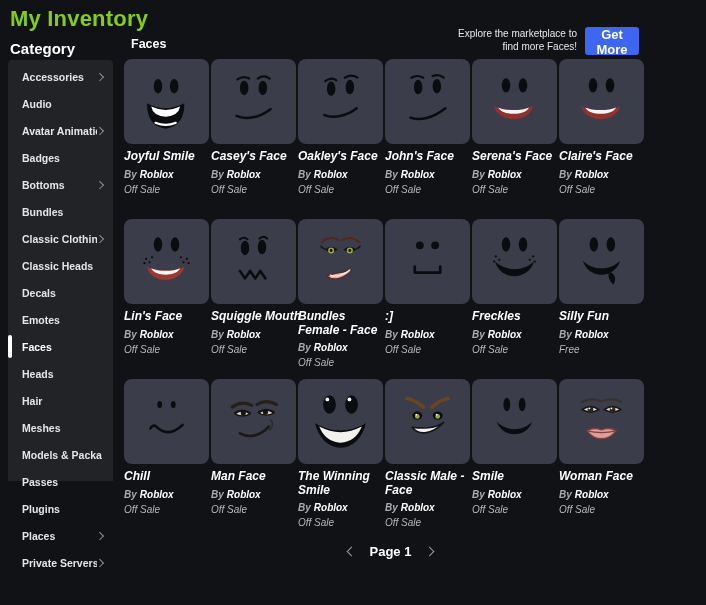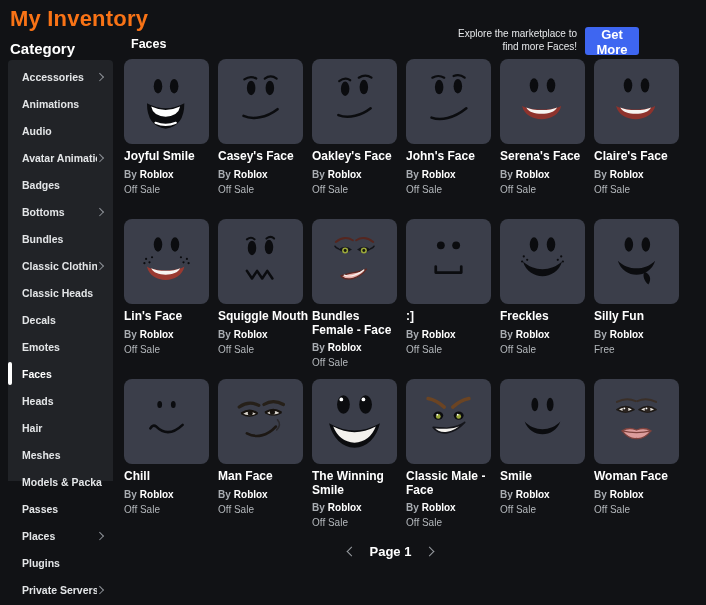--- a/index.html
+++ b/index.html
@@ -6,32 +6,32 @@
     --page-bg:#111215; --sidebar-bg:#212327; --tile-bg:#3b3e4a; --accent:#3e66f1;
   }
   *{box-sizing:border-box; margin:0; padding:0;}
   html,body{width:706px;height:605px;}
   body{
     position:relative; overflow:hidden;
     background:var(--page-bg);
     font-family:"Liberation Sans", sans-serif;
     color:#fff;
   }
-  .page-title{position:absolute;left:10px;top:6px;font-size:22px;font-weight:800;letter-spacing:.2px;color:#f97316;}
+  .page-title{position:absolute;left:10px;top:6px;font-size:22px;font-weight:800;letter-spacing:.2px;color:#84cc16;}
   .cat-heading{position:absolute;left:10px;top:40px;font-size:15px;font-weight:700;color:#fff;}
   .sidebar{position:absolute;left:8px;top:60px;width:105px;height:421px;background:var(--sidebar-bg);border-radius:4px 4px 0 0;padding-top:3px;}
   .side-item{position:relative;height:27px;display:flex;align-items:center;padding:0 11px 0 14px;cursor:pointer;}
   .side-label{flex:1;font-size:10.5px;font-weight:700;color:#e3e5e7;white-space:nowrap;overflow:hidden;}
   .side-item.selected .side-label{color:#ffffff;}
   .sel-bar{position:absolute;left:0;top:2px;bottom:2px;width:4px;background:#fff;border-radius:2px;}
   .chev{width:5.5px;height:5.5px;border-top:1.6px solid #90949a;border-right:1.6px solid #90949a;transform:rotate(45deg);flex:none;}
   .section-title{position:absolute;left:131px;top:37px;font-size:12.5px;font-weight:700;color:#fff;}
   .note{position:absolute;right:129px;top:27px;text-align:right;font-size:10px;line-height:13px;color:#e6e8ea;}
   .get-more{position:absolute;left:585px;top:27px;width:54px;height:28px;border:none;border-radius:3px;background:var(--accent);color:#fff;font-size:13px;font-weight:700;font-family:inherit;cursor:pointer;}
-  .grid{position:absolute;left:124px;top:59px;display:grid;grid-template-columns:repeat(6,85px);column-gap:9px;grid-auto-rows:160px;}
+  .grid{position:absolute;left:124px;top:59px;display:grid;grid-template-columns:repeat(6,85px);column-gap:2px;grid-auto-rows:160px;font-style:italic;}
   .card{width:85px;cursor:pointer;}
   .tile{width:85px;height:85px;background:var(--tile-bg);border-radius:8px;overflow:hidden;}
   .tile svg{display:block;}
   .card-title{width:92px;margin-top:6px;font-size:12px;font-weight:700;line-height:13.5px;color:#ffffff;}
   .byline{margin-top:5px;font-size:10px;font-weight:700;}
   .byline .by{color:#a9adb2;margin-right:3px;margin-top:8px;}
   .byline .creator{color:#ffffff;}
   .price{margin-top:4px;font-size:10px;color:#b3b7bb;}
   .pagination{position:absolute;left:124px;top:544px;width:533px;display:flex;align-items:center;justify-content:center;gap:15px;}
   .pg-chev{width:7px;height:7px;border-top:1.8px solid #989ca1;border-right:1.8px solid #989ca1;cursor:pointer;}
@@ -44,23 +44,20 @@
 
 <h1 class="page-title">My Inventory</h1>
 <div class="cat-heading">Category</div>
 
 <nav class="sidebar">
     <div class="side-item">
       <span class="side-label">Accessories</span>
       <span class="chev"></span>
     </div>
     <div class="side-item">
-      <span class="side-label">Animations</span>
-    </div>
-    <div class="side-item">
       <span class="side-label">Audio</span>
     </div>
     <div class="side-item">
       <span class="side-label">Avatar Animations</span>
       <span class="chev"></span>
     </div>
     <div class="side-item">
       <span class="side-label">Badges</span>
     </div>
     <div class="side-item">
@@ -96,25 +93,25 @@
     <div class="side-item">
       <span class="side-label">Meshes</span>
     </div>
     <div class="side-item">
       <span class="side-label">Models &amp; Packages</span>
     </div>
     <div class="side-item">
       <span class="side-label">Passes</span>
     </div>
     <div class="side-item">
+      <span class="side-label">Plugins</span>
+    </div>
+    <div class="side-item">
       <span class="side-label">Places</span>
       <span class="chev"></span>
-    </div>
-    <div class="side-item">
-      <span class="side-label">Plugins</span>
     </div>
     <div class="side-item">
       <span class="side-label">Private Servers</span>
       <span class="chev"></span>
     </div>
   </nav>
 
 <div class="section-title">Faces</div>
 
 <div class="note">

